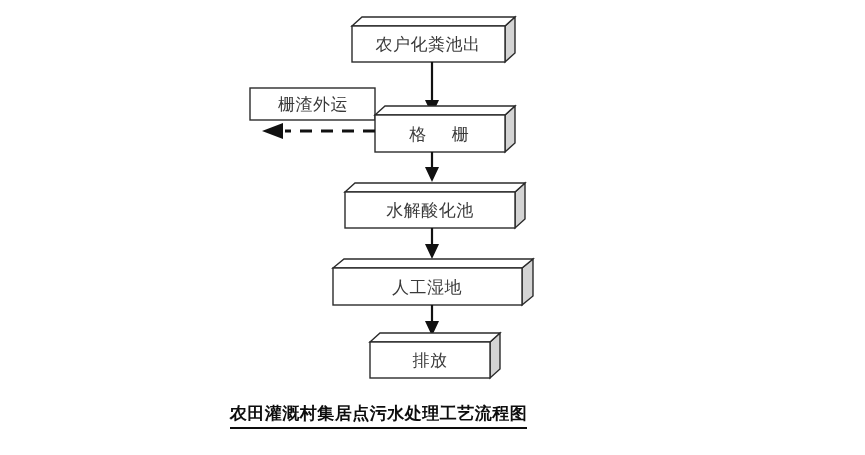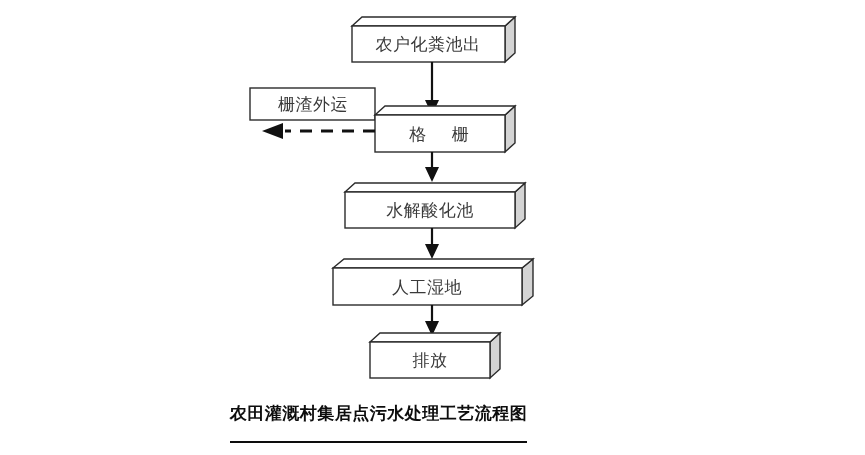--- a/index.html
+++ b/index.html
@@ -84,21 +84,21 @@
     top: 402px;
     text-align: center;
     font-family: "DejaVu Sans", "Liberation Sans", sans-serif;
     font-size: 17px;
     font-weight: bold;
     color: #0d0d0d;
     letter-spacing: 0.5px;
   }
   .caption span {
     border-bottom: 2px solid #0d0d0d;
-    padding-bottom: 16px;
+    padding-bottom: 2px;
     display: inline-block;
   }
 </style>
 </head>
 <body>
 
 <div id="canvas">
 
   <svg id="diagram" viewBox="0 0 865 455">
 

